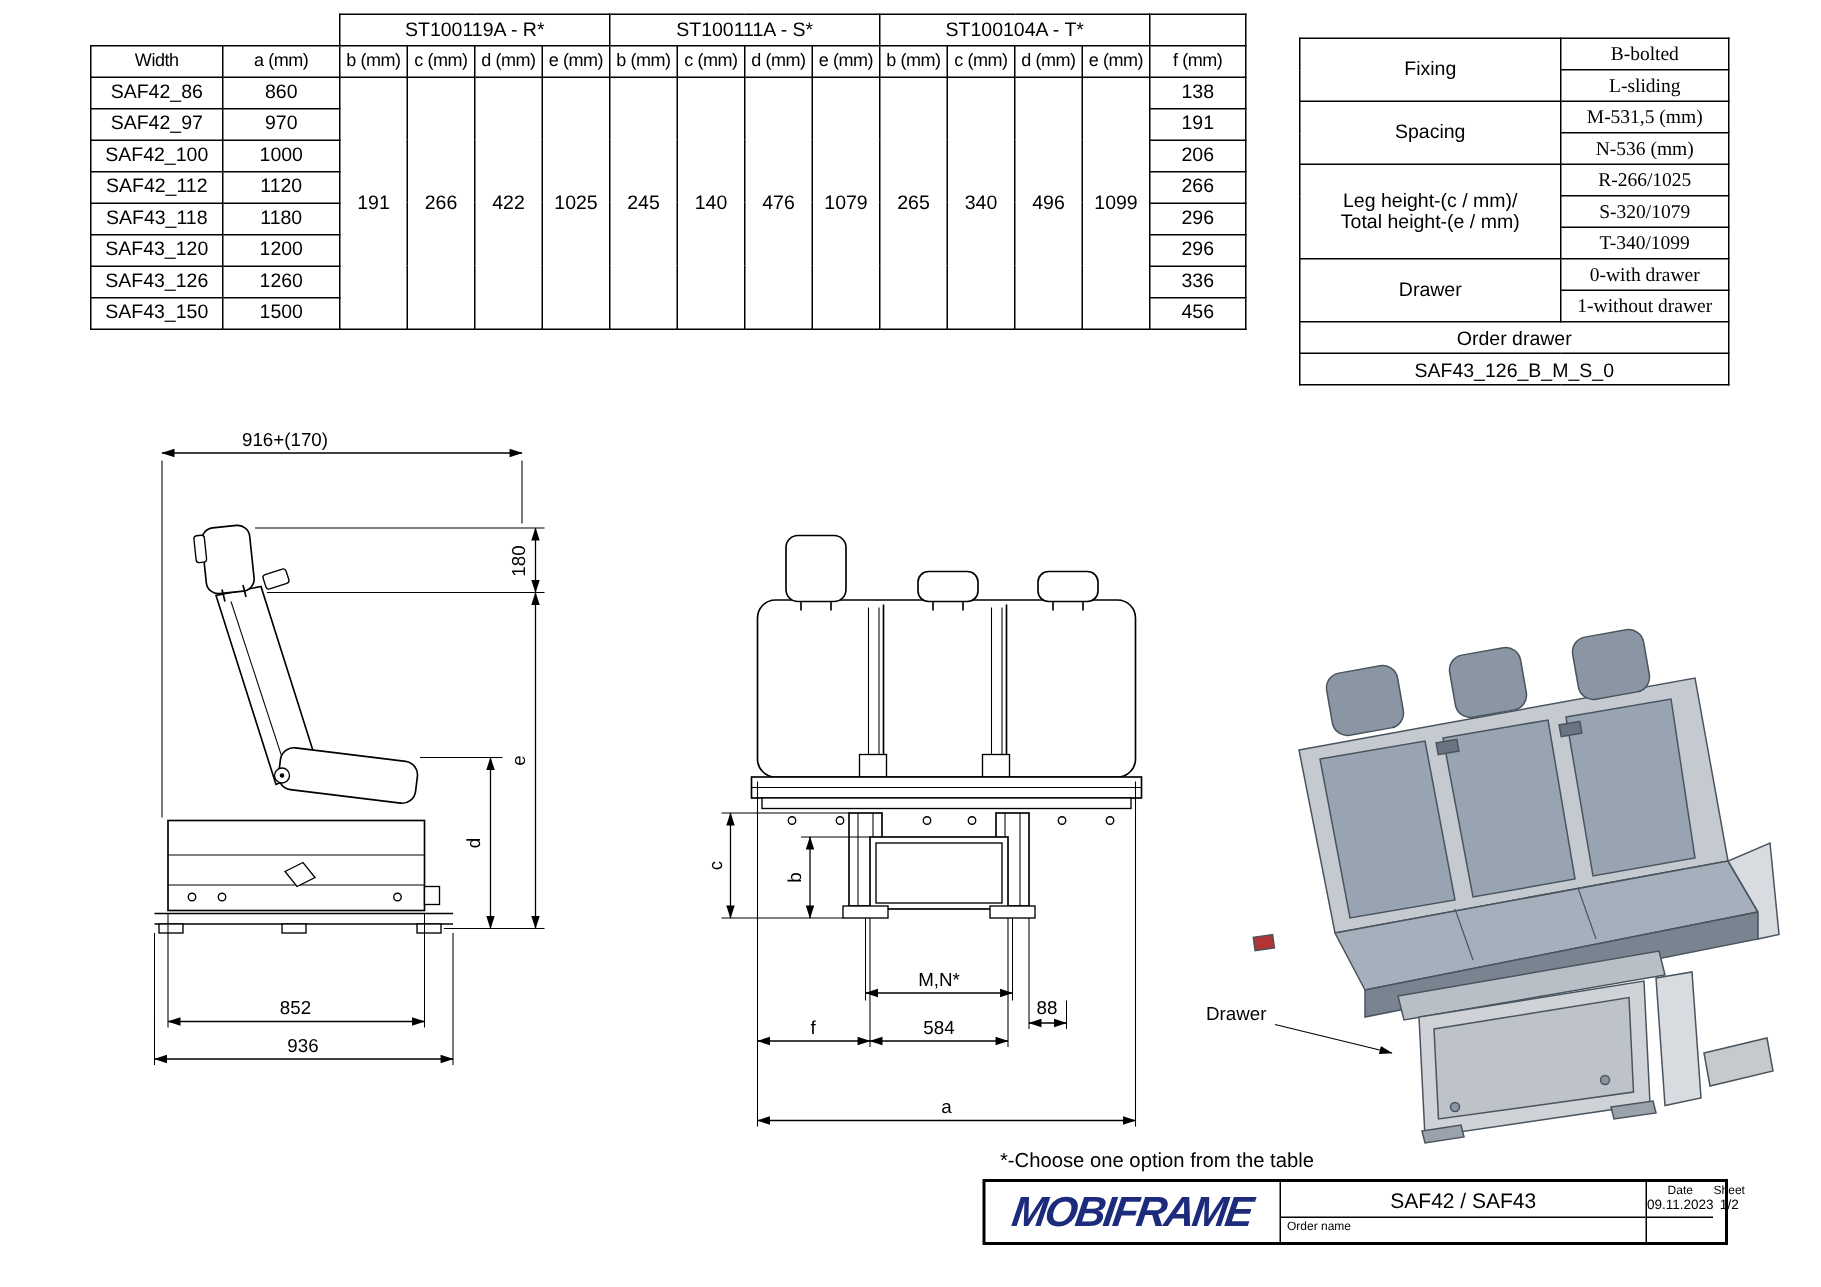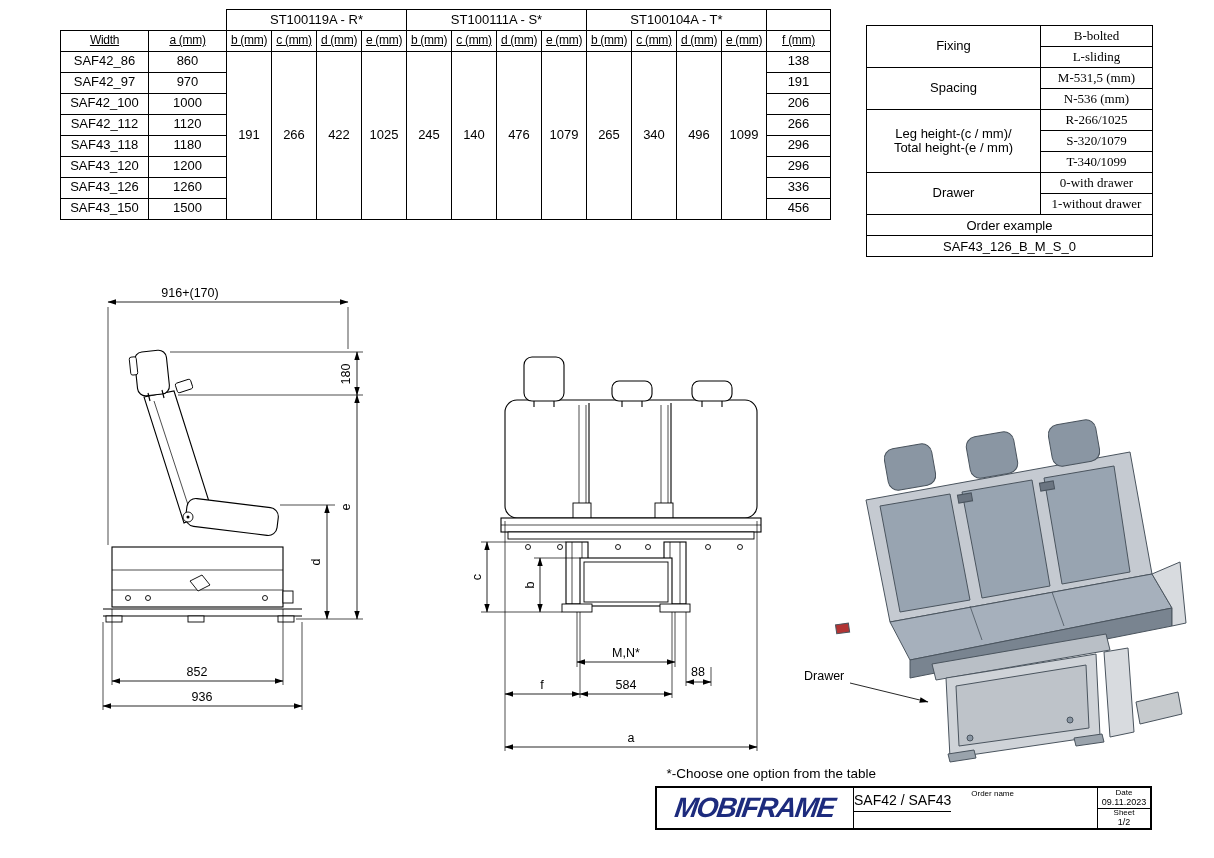--- a/index.html
+++ b/index.html
@@ -5,21 +5,21 @@
   html,body{margin:0;padding:0;background:#fff;}
   .page{position:relative;width:1214px;height:858px;background:#fff;overflow:hidden;
         font-family:"Liberation Sans",sans-serif;color:#000;}
 
   
   .dims-table{position:absolute;left:60px;top:9px;border-collapse:collapse;table-layout:fixed;
               font-size:13px;}
   .dims-table td{border:1px solid #000;text-align:center;height:20px;padding:0 1px;line-height:1.1;
                  vertical-align:middle;overflow:hidden;}
   .dims-table td.blank{border:none;}
-  .dims-table td.chead{white-space:nowrap;letter-spacing:-0.3px;font-size:12px;text-decoration:underline;}
+  .dims-table td.chead{white-space:nowrap;letter-spacing:-0.3px;font-size:12px;}
   .dims-table td.ghead{height:19px;}
 
   
   .options-table{position:absolute;left:866px;top:25px;border-collapse:collapse;table-layout:fixed;
                  font-size:13px;}
   .options-table td{border:1px solid #000;height:20px;padding:0 5px;vertical-align:middle;}
   .options-table td.lbl{text-align:center;white-space:pre-line;line-height:1.1;}
   .options-table td.opt{text-align:center;font-family:Liberation Serif, serif;}
   .options-table td.ctr{text-align:center;}
 
@@ -35,25 +35,25 @@
 
   
   .footnote{position:absolute;left:600px;top:766px;width:276px;text-align:right;font-size:13.5px;}
 
   
   .title-block{position:absolute;left:655px;top:786px;width:497px;height:44px;border:2px solid #000;
                box-sizing:border-box;display:flex;background:#fff;}
   .tb-logo{width:196px;border-right:1.5px solid #000;display:flex;align-items:center;justify-content:center;}
   .logo-text{font-style:italic;font-weight:bold;font-size:28px;color:#1d2b7d;letter-spacing:-1.5px;
              transform:skewX(-8deg);white-space:nowrap;}
-  .tb-mid{flex:1;border-right:1.5px solid #000;display:flex;flex-direction:row;min-width:0;gap:16px;}
+  .tb-mid{flex:1;border-right:1.5px solid #000;display:flex;flex-direction:column;min-width:0;}
   .tb-product{height:23px;border-bottom:1px solid #000;display:flex;align-items:center;justify-content:center;
               font-size:14px;}
   .tb-order{flex:1;font-size:8px;padding:1px 4px;text-align:left;}
-  .tb-right{width:52px;display:flex;flex-direction:column;}
+  .tb-right{width:52px;display:flex;flex-direction:row;}
   .tb-cell{height:23px;border-bottom:1px solid #000;display:flex;flex-direction:column;align-items:center;
            justify-content:center;line-height:1.1;}
   .tb-cell:last-child{border-bottom:none;flex:1;}
   .tb-cell .sm{font-size:8px;}
   .tb-cell .val{font-size:9px;text-align:center;}
 </style>
 </head>
 <body>
 
 <div class="page">
@@ -188,21 +188,21 @@
       <td class="opt">T-340/1099</td>
     </tr>
     <tr>
       <td class="lbl" rowspan="2">Drawer</td>
       <td class="opt">0-with drawer</td>
     </tr>
     <tr>
       <td class="opt">1-without drawer</td>
     </tr>
     <tr>
-      <td class="ctr" colspan="2">Order example</td>
+      <td class="ctr" colspan="2">Order drawer</td>
     </tr>
     <tr>
       <td class="ctr" colspan="2">SAF43_126_B_M_S_0</td>
     </tr>
   </tbody>
     </table>
 
   <svg class="drawing" style="left:90px;top:285px" width="290" height="440" viewBox="0 0 290 440">
     <defs>
       <marker id="arrA" viewBox="0 0 10 8" markerWidth="9" markerHeight="7" refX="9.5" refY="4" orient="auto-start-reverse" markerUnits="userSpaceOnUse">

